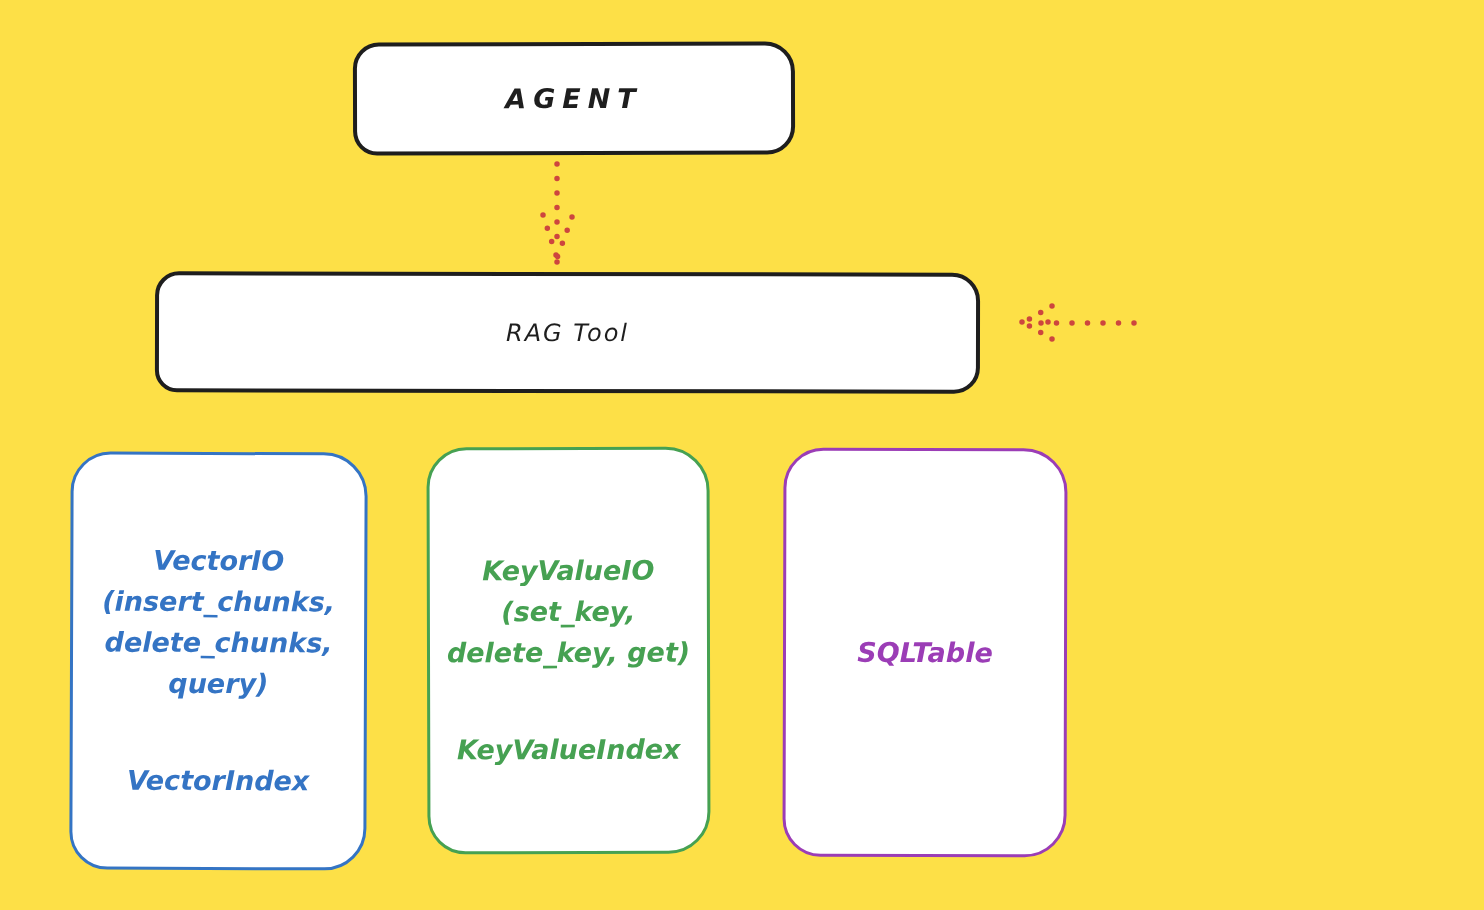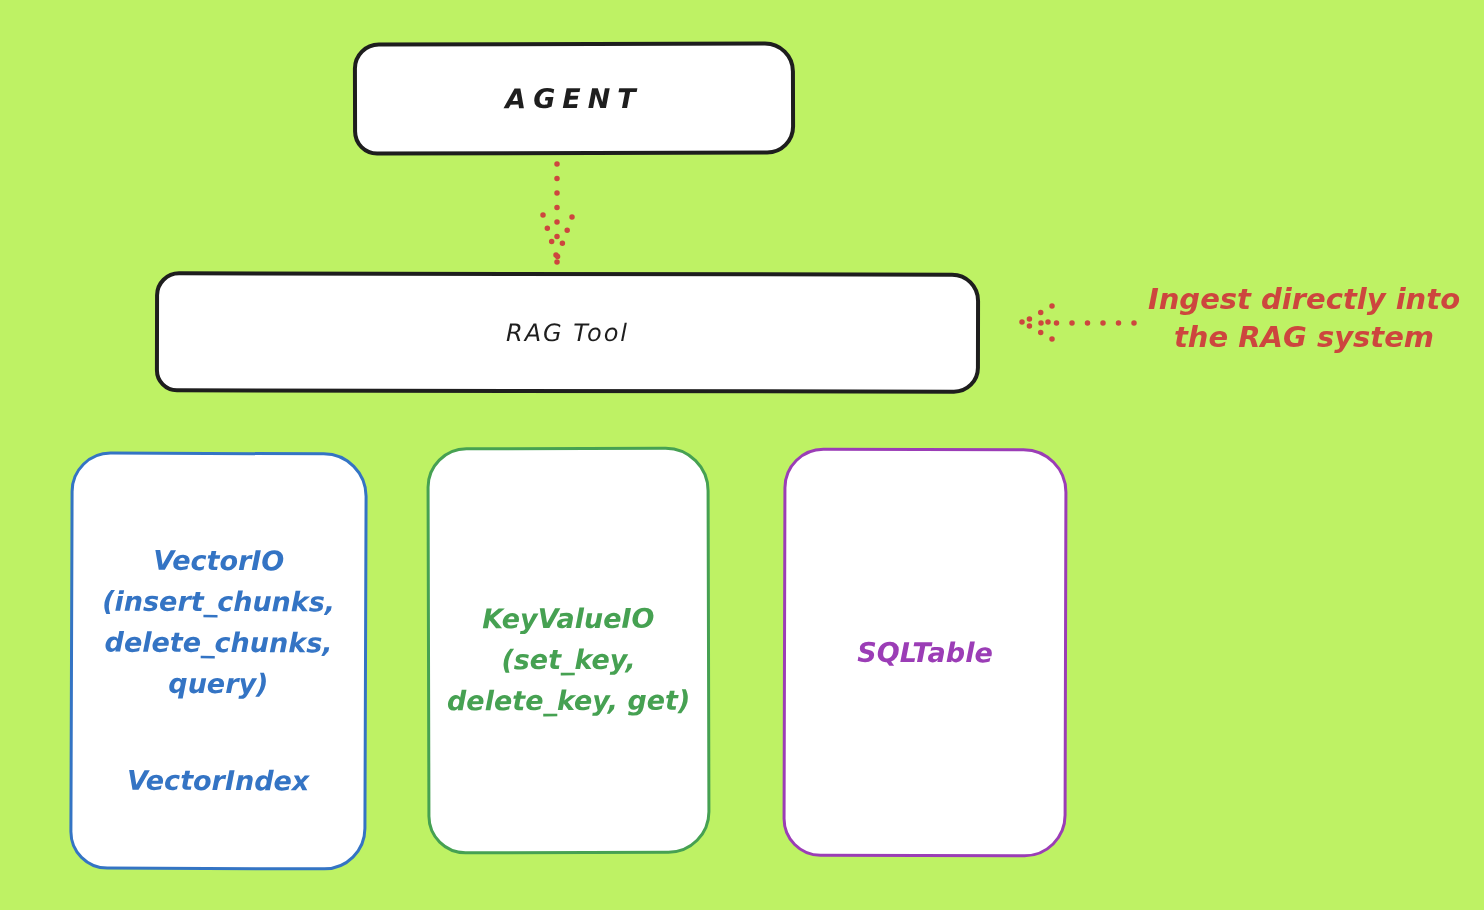--- a/index.html
+++ b/index.html
@@ -4,21 +4,21 @@
 <style>
   html, body {
     margin: 0;
     padding: 0;
     background: #ffffff;
   }
   .canvas {
     position: relative;
     width: 1484px;
     height: 910px;
-    background: #bef264;
+    background: #fde047;
     overflow: hidden;
     font-family: "DejaVu Sans", sans-serif;
   }
   .node {
     position: absolute;
     box-sizing: border-box;
     border: 4px solid #1e1e1e;
     background: #ffffff;
     display: flex;
     align-items: center;
@@ -112,34 +112,33 @@
   <svg class="arrow-svg arrow-left" width="132" height="48" viewBox="0 0 132 48" style="color: rgb(205, 70, 62);">
     <g stroke="currentColor" stroke-width="5.5" stroke-linecap="round" fill="none">
       <line x1="126" y1="25" x2="30" y2="25" stroke-dasharray="0 15.5"></line>
       <line x1="44" y1="8" x2="16" y2="24" stroke-dasharray="0 13"></line>
       <line x1="44" y1="41" x2="16" y2="25" stroke-dasharray="0 13"></line>
       <line x1="40" y1="24" x2="40" y2="24" stroke-dasharray="0 10"></line>
       <line x1="14" y1="24" x2="14" y2="24" stroke-dasharray="0 10"></line>
     </g>
   </svg>
 
-  <div class="annotation" style="color: rgb(205, 70, 62);">Ingest directly into
-the RAG system</div>
 
   <div class="io-box io-vector" style="color: rgb(52, 116, 196); border-color: rgb(52, 116, 196);">
     <div class="multiline">VectorIO
 (insert_chunks,
 delete_chunks,
 query)</div>
     <div>VectorIndex</div>
   </div>
 
   <div class="io-box io-keyvalue" style="color: rgb(70, 161, 82); border-color: rgb(70, 161, 82);">
     <div class="multiline">KeyValueIO
 (set_key,
 delete_key, get)</div>
+    <div>KeyValueIndex</div>
   </div>
 
   <div class="io-box io-relational" style="color: rgb(155, 61, 182); border-color: rgb(155, 61, 182);">
     <div>SQLTable</div>
   </div>
 
 </div>
 
 </body></html>

